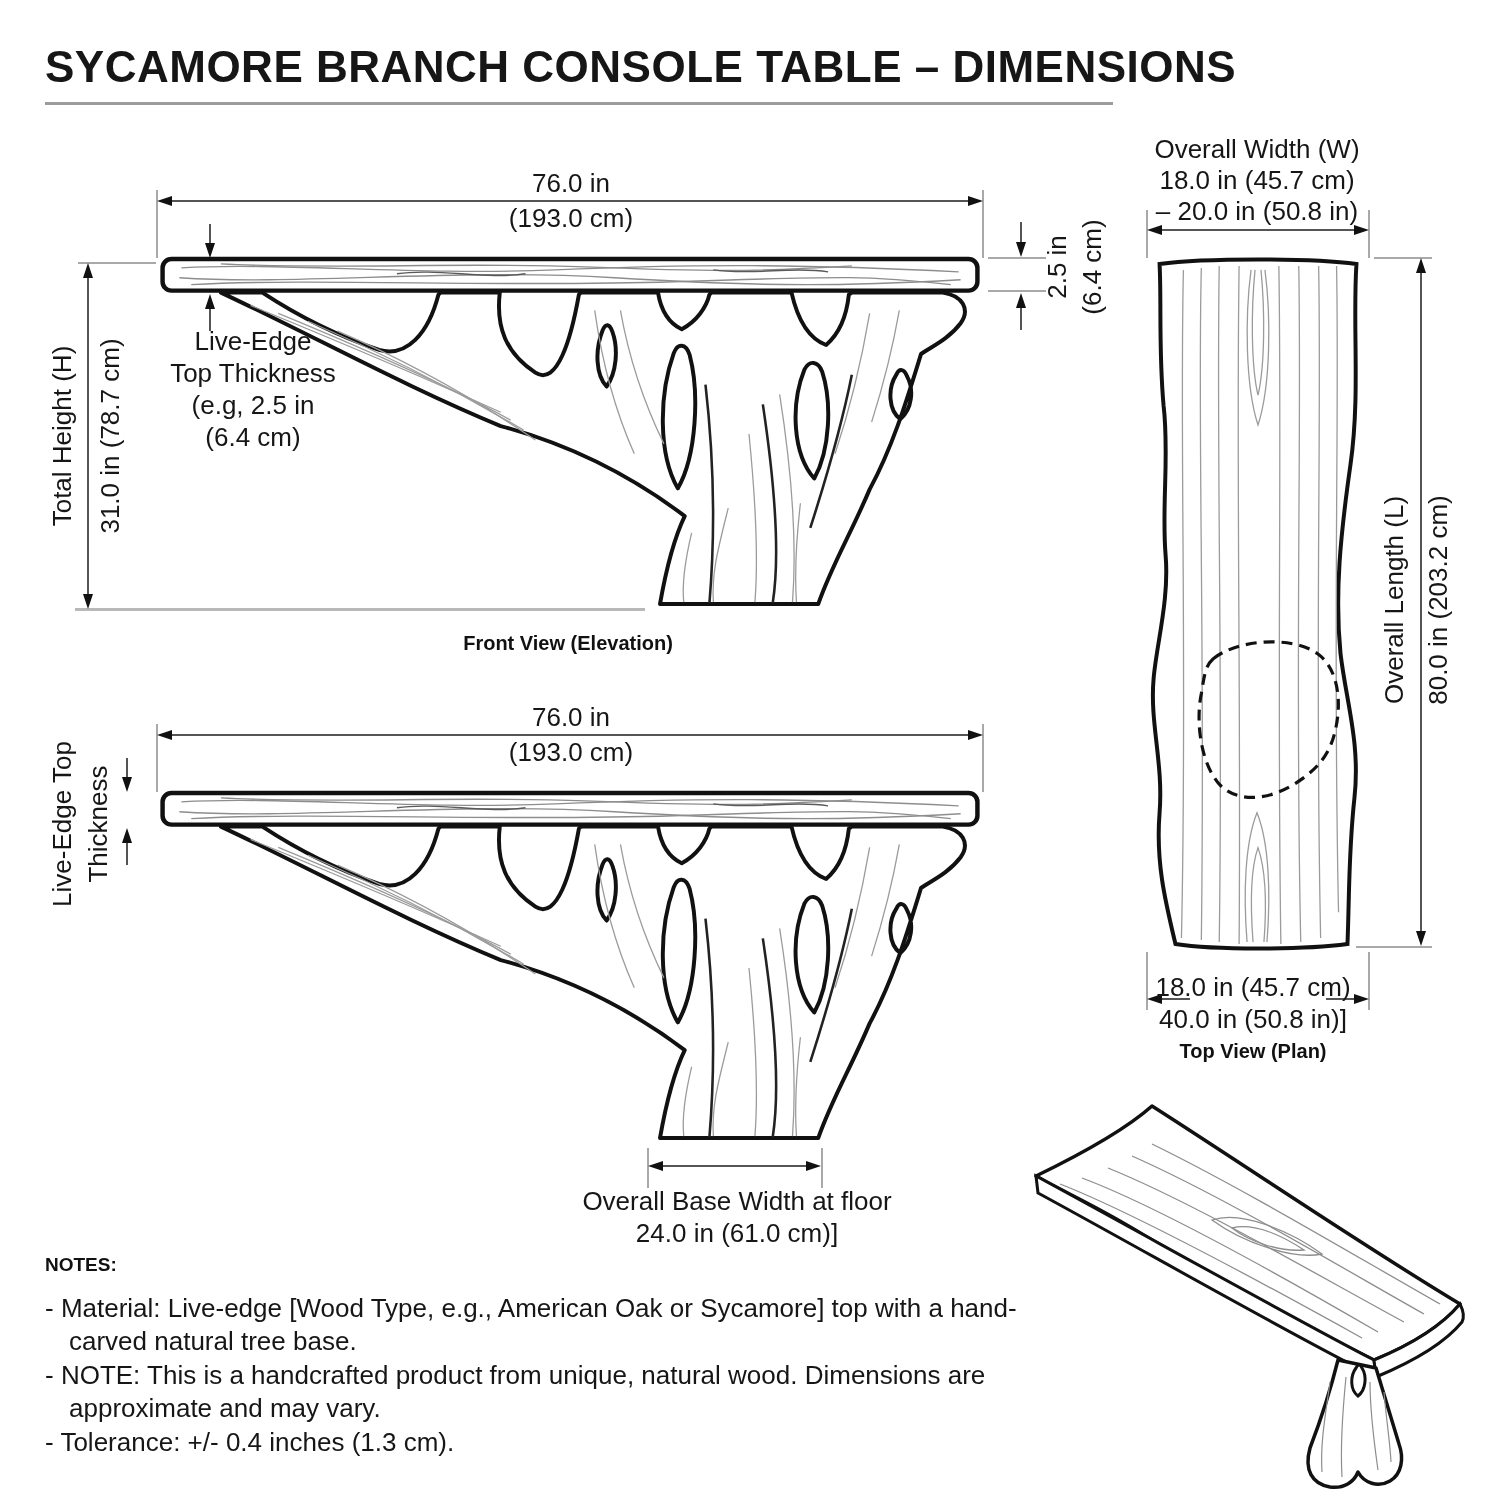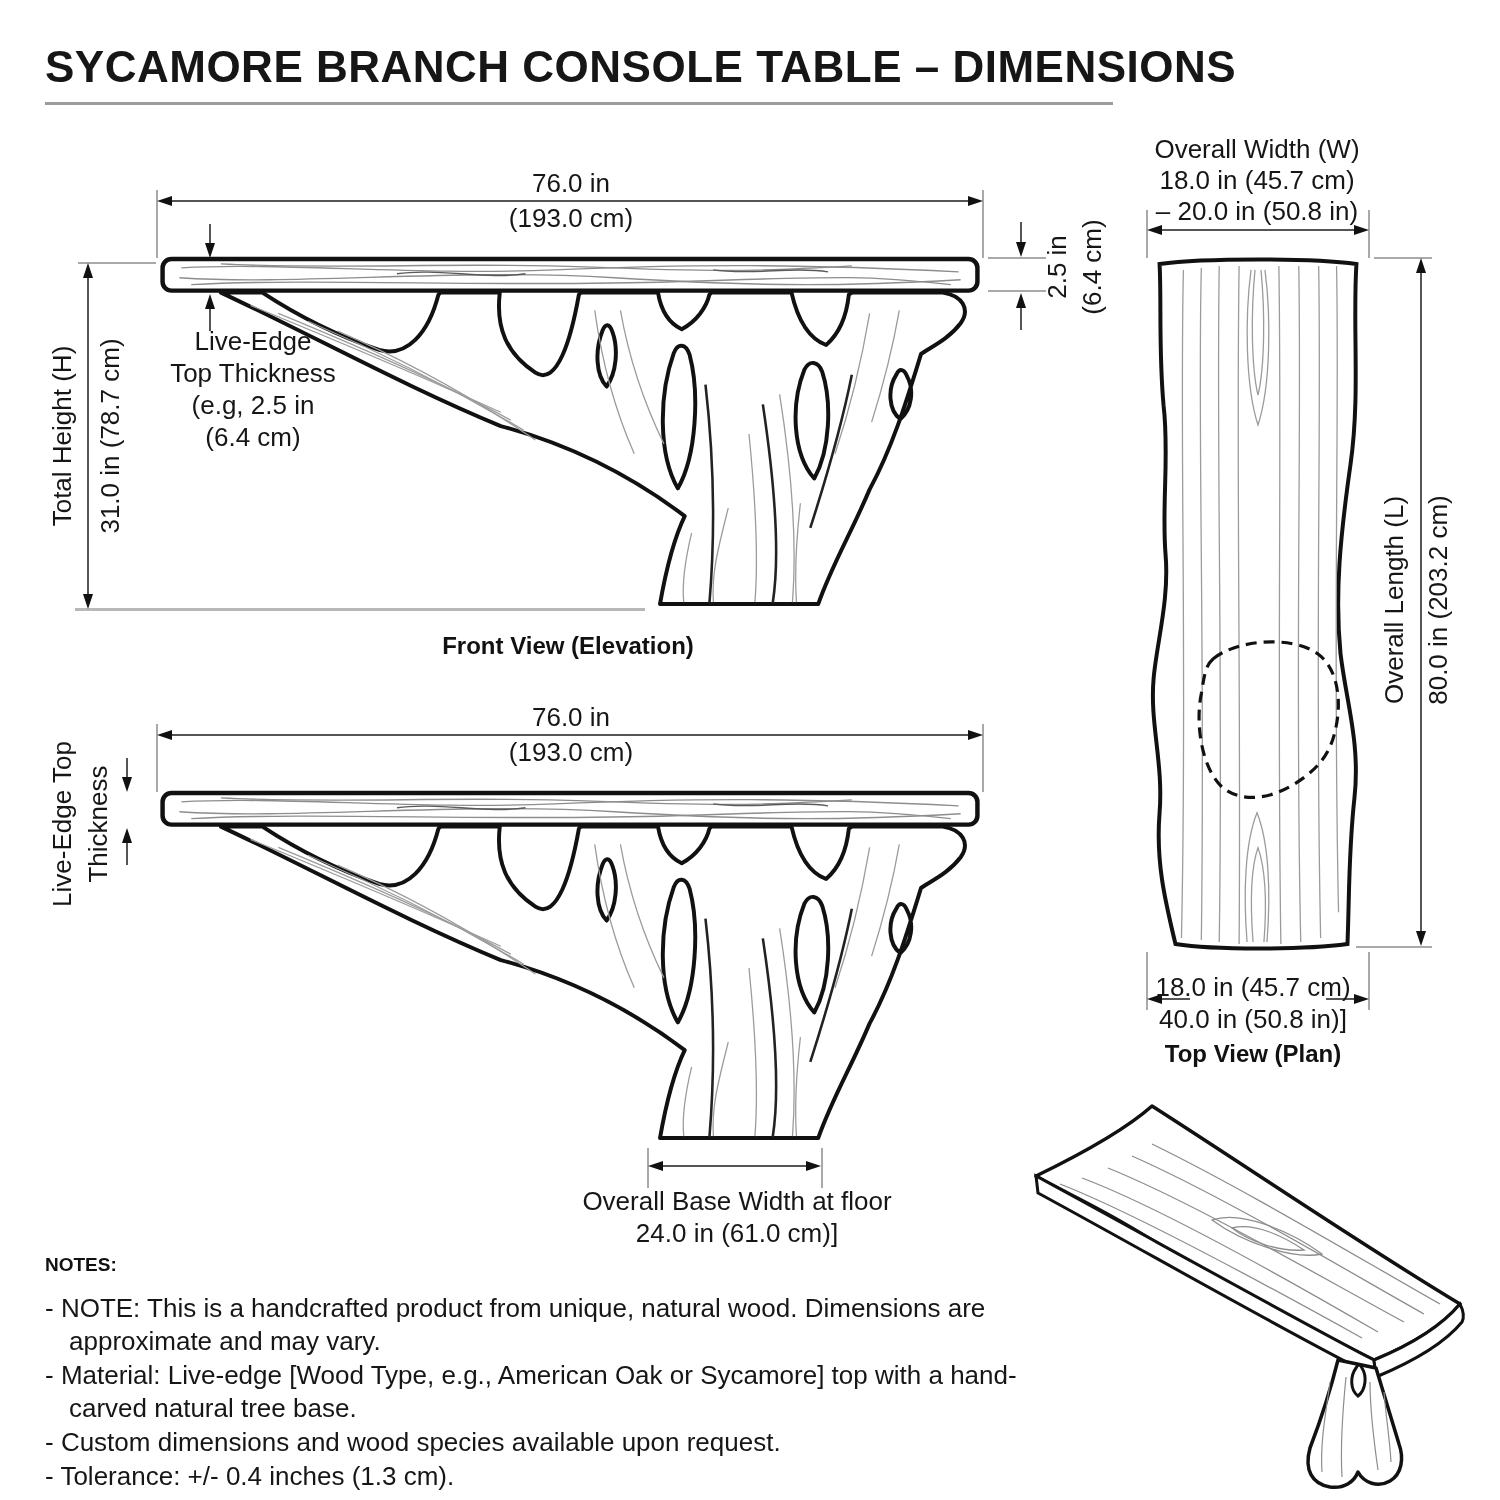--- a/index.html
+++ b/index.html
@@ -15,21 +15,21 @@
   .rule{background:#9c9c9c;}
   .dim{
     position:absolute;font-size:26px;color:#161616;text-align:center;white-space:nowrap;
     transform:translate(-50%,0);line-height:1.18;
   }
   .rotc{
     position:absolute;font-size:26px;color:#161616;white-space:nowrap;
     transform:translate(-50%,-50%) rotate(-90deg);
   }
   .caption{
-    position:absolute;font-size:24px;font-weight:700;color:#111;white-space:nowrap;
+    position:absolute;font-size:20px;font-weight:700;color:#111;white-space:nowrap;
     transform:translate(-50%,0);
   }
   .dl{position:absolute;background:#555;}
   .ext{position:absolute;background:#a9a9a9;}
   .ah{position:absolute;width:0;height:0;border-style:solid;}
   .ah-l{border-width:5px 15px 5px 0;border-color:transparent #111 transparent transparent;}
   .ah-r{border-width:5px 0 5px 15px;border-color:transparent transparent transparent #111;}
   .ah-u{border-width:0 5px 15px 5px;border-color:transparent transparent #111 transparent;}
   .ah-d{border-width:15px 5px 0 5px;border-color:#111 transparent transparent transparent;}
   .notes-head{position:absolute;font-size:19px;font-weight:700;color:#111;}
@@ -288,17 +288,16 @@
 
   <div class="caption" style="left:1253px;top:1040px">Top View (Plan)</div>
 </div>
 
 <svg class="abs" style="left:1012px;top:1092px" width="465" height="400" viewBox="0 0 465 400">
     <use href="#persp-table"></use>
   </svg>
 
 <div class="notes-head" style="left:45px;top:1254px">NOTES:</div>
 <div class="notes" style="left:45px;top:1292px">
+  <div class="note-item">- Material: Live-edge [Wood Type, e.g., American Oak or Sycamore] top with a hand-carved natural tree base.</div>
   <div class="note-item">- NOTE: This is a handcrafted product from unique, natural wood. Dimensions are approximate and may vary.</div>
-  <div class="note-item">- Material: Live-edge [Wood Type, e.g., American Oak or Sycamore] top with a hand-carved natural tree base.</div>
-  <div class="note-item">- Custom dimensions and wood species available upon request.</div>
   <div class="note-item">- Tolerance: +/- 0.4 inches (1.3 cm).</div>
 </div>
 
 </body></html>

